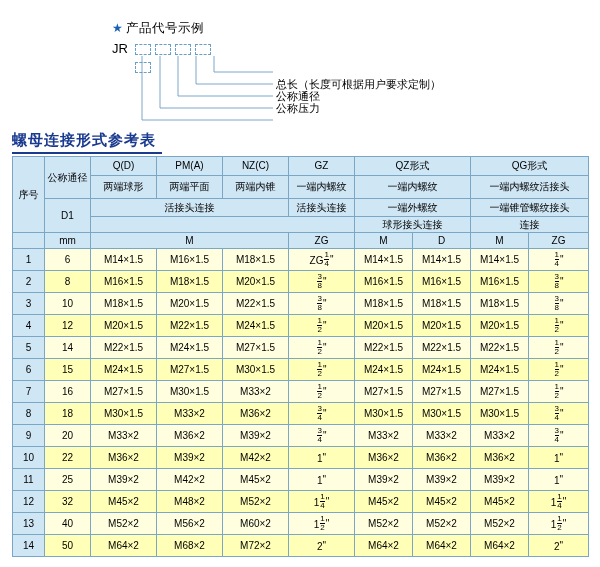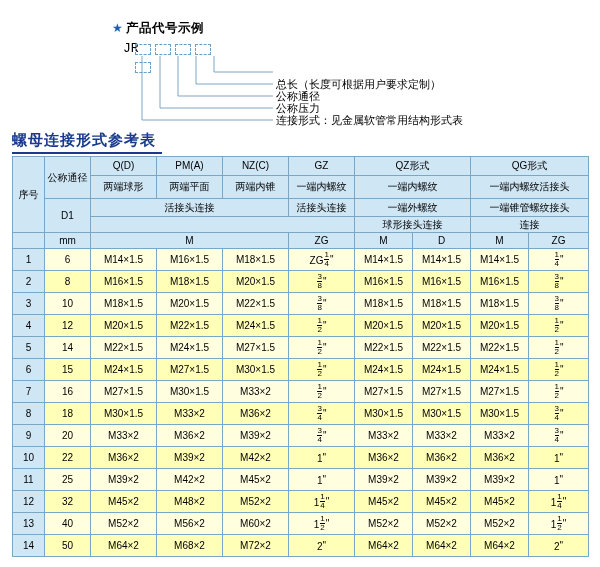--- a/index.html
+++ b/index.html
@@ -7,22 +7,22 @@
     width:600px;height:567px;
     background:#ffffff;
     font-family:"Liberation Sans","DejaVu Sans",sans-serif;
     color:#000;
     position:relative;
     overflow:hidden;
   }
   
   .legend{position:absolute;left:0;top:0;width:600px;height:128px;}
   .star{position:absolute;left:112px;top:22px;color:#1a5fb4;font-size:12px;line-height:12px;}
-  .legend-title{position:absolute;left:126px;top:20px;font-size:12.5px;font-weight:bold;color:#000;letter-spacing:.5px;}
-  .jr{position:absolute;left:112px;top:41px;font-size:13px;font-family:Liberation Mono, monospace;margin-left:11px;}
+  .legend-title{position:absolute;left:126px;top:20px;font-size:12.5px;font-weight:normal;color:#000;letter-spacing:.5px;}
+  .jr{position:absolute;left:112px;top:41px;font-size:13px;font-family:Liberation Sans, sans-serif;}
   .dashrow{position:absolute;left:135px;top:44px;width:92px;height:11px;}
   .dashrow span{display:inline-block;width:14px;height:9px;border:1px dashed #6aa0c8;margin-right:4px;vertical-align:top;}
   .lines{position:absolute;left:0;top:0;width:600px;height:128px;}
   .ltext{position:absolute;font-size:11px;white-space:nowrap;}
   
   .sec-title{position:absolute;left:12px;top:131px;font-size:15px;font-weight:bold;color:#1a3a8f;letter-spacing:1px;}
   .sec-underline{position:absolute;left:12px;top:152px;width:150px;height:2px;background:#1a3a8f;}
   
   .tbl-wrap{position:absolute;left:12px;top:156px;width:576px;}
   table{border-collapse:collapse;width:576px;table-layout:fixed;font-size:10px;}
@@ -60,21 +60,20 @@
     <polyline points="142,56 142,120 273,120" fill="none" stroke="#5b8fb9" stroke-width="0.8"></polyline>
     <polyline points="160,56 160,108 273,108" fill="none" stroke="#5b8fb9" stroke-width="0.8"></polyline>
     <polyline points="178,56 178,96 273,96" fill="none" stroke="#5b8fb9" stroke-width="0.8"></polyline>
     <polyline points="196,56 196,84 273,84" fill="none" stroke="#5b8fb9" stroke-width="0.8"></polyline>
     <polyline points="214,56 214,72 273,72" fill="none" stroke="#5b8fb9" stroke-width="0.8"></polyline>
   </svg>
 
   <span class="ltext" style="left:276px;top:77px;text-align:center;">总长（长度可根据用户要求定制）</span>
   <span class="ltext" style="left:276px;top:89px;">公称通径</span>
   <span class="ltext" style="left:276px;top:101px;">公称压力</span>
-  <span class="ltext" style="left:276px;top:113px;">连接形式：见金属软管常用结构形式表</span>
 </div>
 
 <div class="sec-title">螺母连接形式参考表</div>
 <div class="sec-underline"></div>
 
 <div class="tbl-wrap">
 <table>
   <colgroup>
     <col style="width:32px">
         <col style="width:46px">

